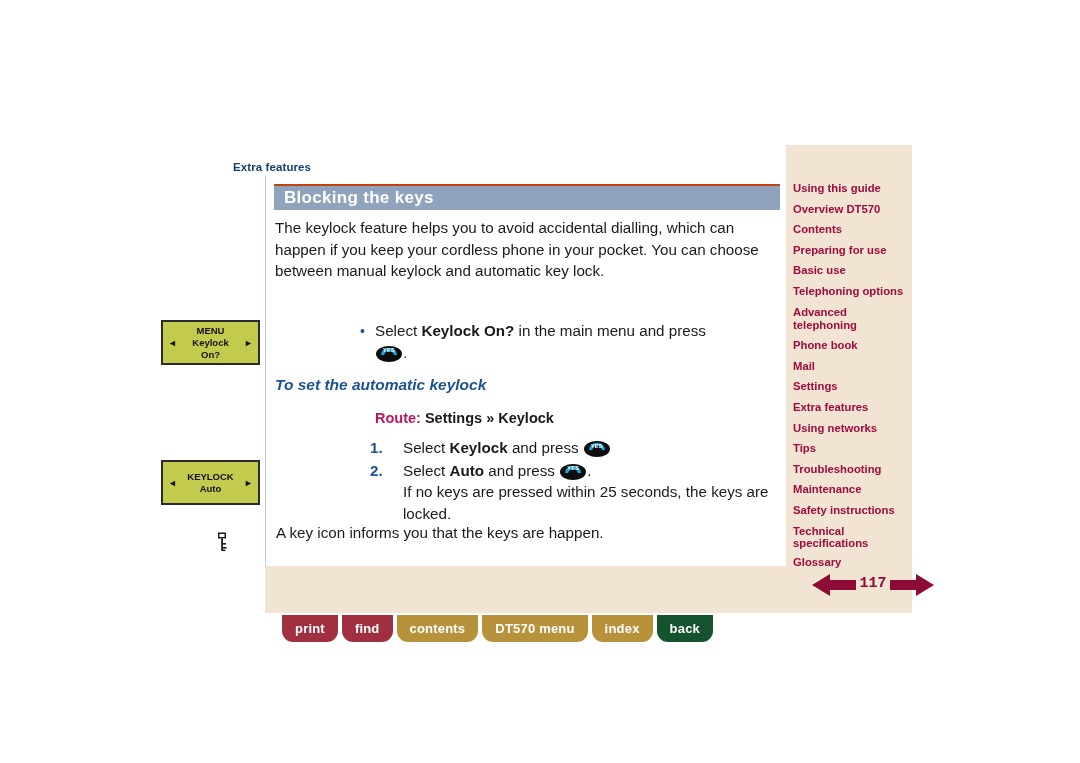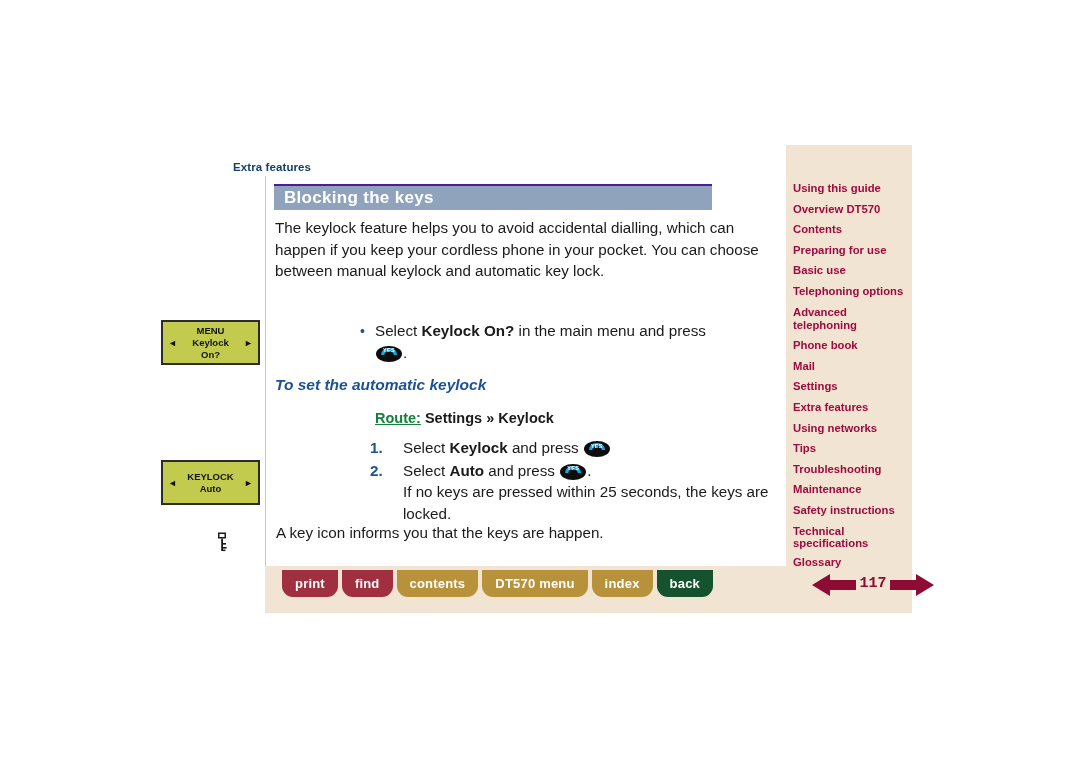--- a/index.html
+++ b/index.html
@@ -58,24 +58,24 @@
     font-weight: bold;
     color: #13406b;
     letter-spacing: 0.1px;
   }
 
   
   .title-bar {
     position: absolute;
     left: 274px;
     top: 184px;
-    width: 438px;
+    width: 506px;
     height: 26px;
     background: #8fa3bc;
-    border-top: 2px solid #4c1d95;
+    border-top: 2px solid #c2410c;
     box-sizing: border-box;
     display: flex;
     align-items: center;
   }
   .title-bar .title-text {
     color: #ffffff;
     font-size: 17px;
     font-weight: bold;
     padding-left: 10px;
     letter-spacing: 0.3px;
@@ -123,21 +123,21 @@
 
   
   .route-line {
     position: absolute;
     left: 375px;
     top: 410px;
     font-size: 14.5px;
     font-weight: bold;
     color: #1a1a1a;
   }
-  .route-label { color: #15803d; text-decoration: underline; }
+  .route-label { color: #be185d; }
 
   
   .steps {
     position: absolute;
     left: 370px;
     top: 437px;
     width: 411px;
     font-size: 15.2px;
     line-height: 21.5px;
     color: #1a1a1a;
@@ -279,20 +279,21 @@
     color: #ffffff;
     font-size: 13px;
     font-weight: bold;
     display: flex;
     align-items: center;
     justify-content: center;
     padding: 0 13px;
     box-sizing: border-box;
     cursor: pointer;
     letter-spacing: 0.2px;
+    margin-top: 45px;
   }
   .fbtn.red  { background: #a03040; }
   .fbtn.gold { background: #b8923a; }
   .fbtn.back { background: #14532d; }
 
   
   .pager {
     position: absolute;
     left: 812px;
     top: 571px;

